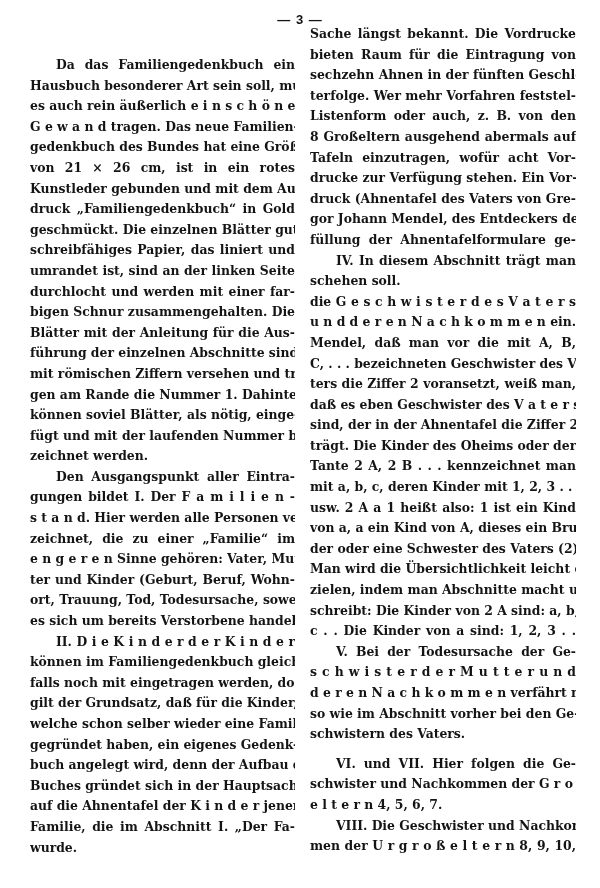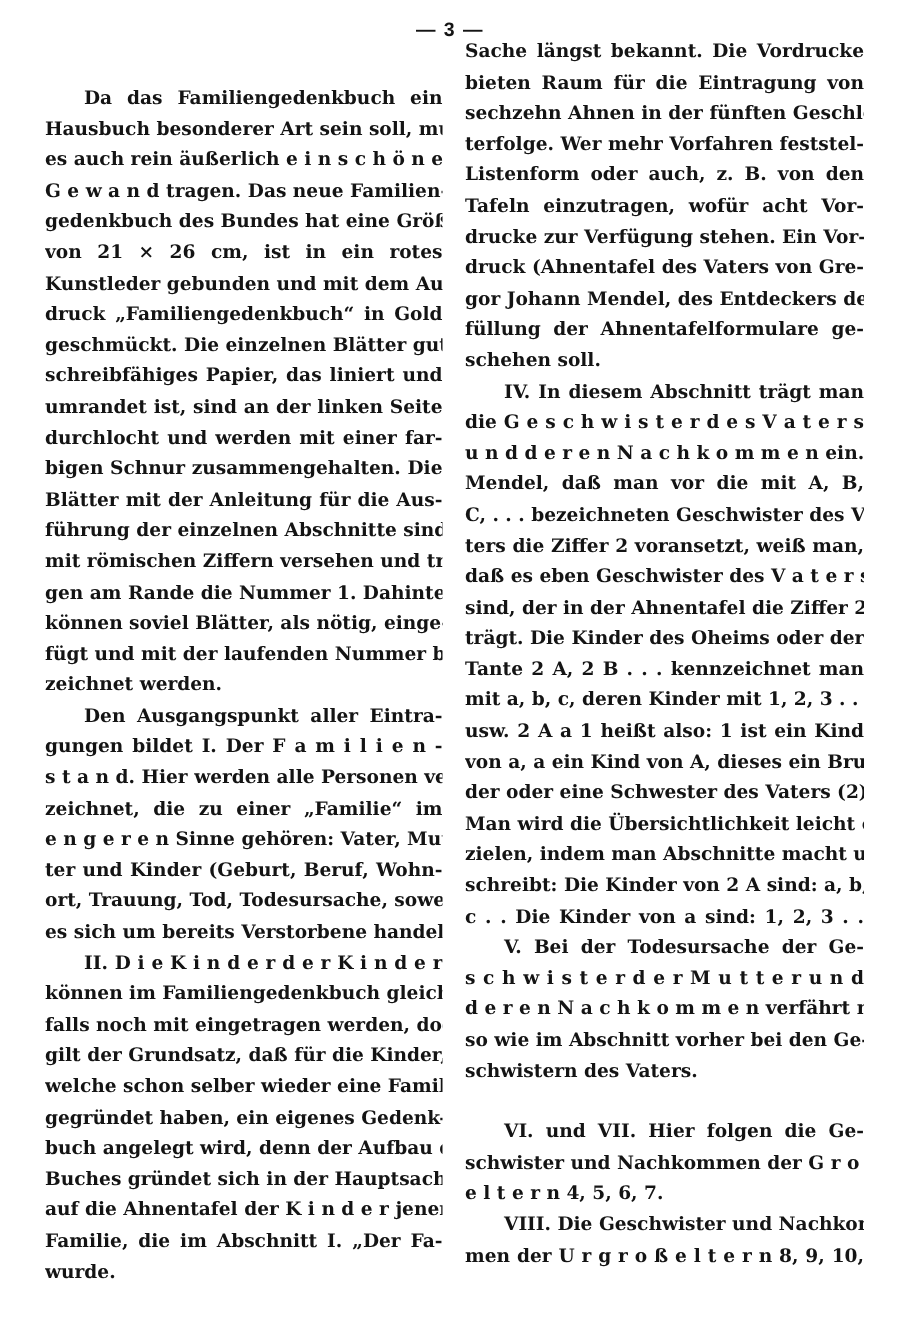--- a/index.html
+++ b/index.html
@@ -18,21 +18,21 @@
   }
   .col-left { left: 30px; width: 265px; top: 25px; }
   .col-right { left: 310px; width: 266px; top: 0px; }
   .line {
     height: 20.6px; line-height: 20.6px; font-size: 12.4px; font-weight: bold;
     white-space: nowrap; text-align: justify; text-align-last: justify;
     overflow: hidden;
   }
   .line.last { text-align-last: left; }
   .line.indent { padding-left: 26px; }
-  .line.gap { margin-top: 20px; }
+  .line.gap { margin-top: 9px; }
 </style>
 </head>
 <body>
 
 <div class="page-number">— 3 —</div>
 
 <div class="column col-left" id="left-col" style="top: 55px;">
     <div class="line indent">Da das Familiengedenkbuch ein</div>
     <div class="line">Hausbuch besonderer Art sein soll, muß</div>
     <div class="line">es auch rein äußerlich e i n s c h ö n e s</div>
@@ -72,27 +72,28 @@
     <div class="line">auf die Ahnentafel der K i n d e r jener</div>
     <div class="line">Familie, die im Abschnitt I. „Der Fa-</div>
     <div class="line last">wurde.</div>
   </div>
 <div class="column col-right" id="right-col" style="top: 24px;">
     <div class="line">Sache längst bekannt. Die Vordrucke</div>
     <div class="line">bieten Raum für die Eintragung von</div>
     <div class="line">sechzehn Ahnen in der fünften Geschlech-</div>
     <div class="line">terfolge. Wer mehr Vorfahren feststel-</div>
     <div class="line">Listenform oder auch, z. B. von den</div>
+    <div class="line">8 Großeltern ausgehend abermals auf</div>
     <div class="line">Tafeln einzutragen, wofür acht Vor-</div>
     <div class="line">drucke zur Verfügung stehen. Ein Vor-</div>
     <div class="line">druck (Ahnentafel des Vaters von Gre-</div>
     <div class="line">gor Johann Mendel, des Entdeckers der</div>
     <div class="line">füllung der Ahnentafelformulare ge-</div>
+    <div class="line indent">IV. In diesem Abschnitt trägt man</div>
     <div class="line last">schehen soll.</div>
-    <div class="line indent">IV. In diesem Abschnitt trägt man</div>
     <div class="line">die G e s c h w i s t e r d e s V a t e r s</div>
     <div class="line">u n d d e r e n N a c h k o m m e n ein.</div>
     <div class="line">Mendel, daß man vor die mit A, B,</div>
     <div class="line">C, . . . bezeichneten Geschwister des Va-</div>
     <div class="line">ters die Ziffer 2 voransetzt, weiß man,</div>
     <div class="line">daß es eben Geschwister des V a t e r s</div>
     <div class="line">sind, der in der Ahnentafel die Ziffer 2</div>
     <div class="line">trägt. Die Kinder des Oheims oder der</div>
     <div class="line">Tante 2 A, 2 B . . . kennzeichnet man</div>
     <div class="line">mit a, b, c, deren Kinder mit 1, 2, 3 . . .</div>

